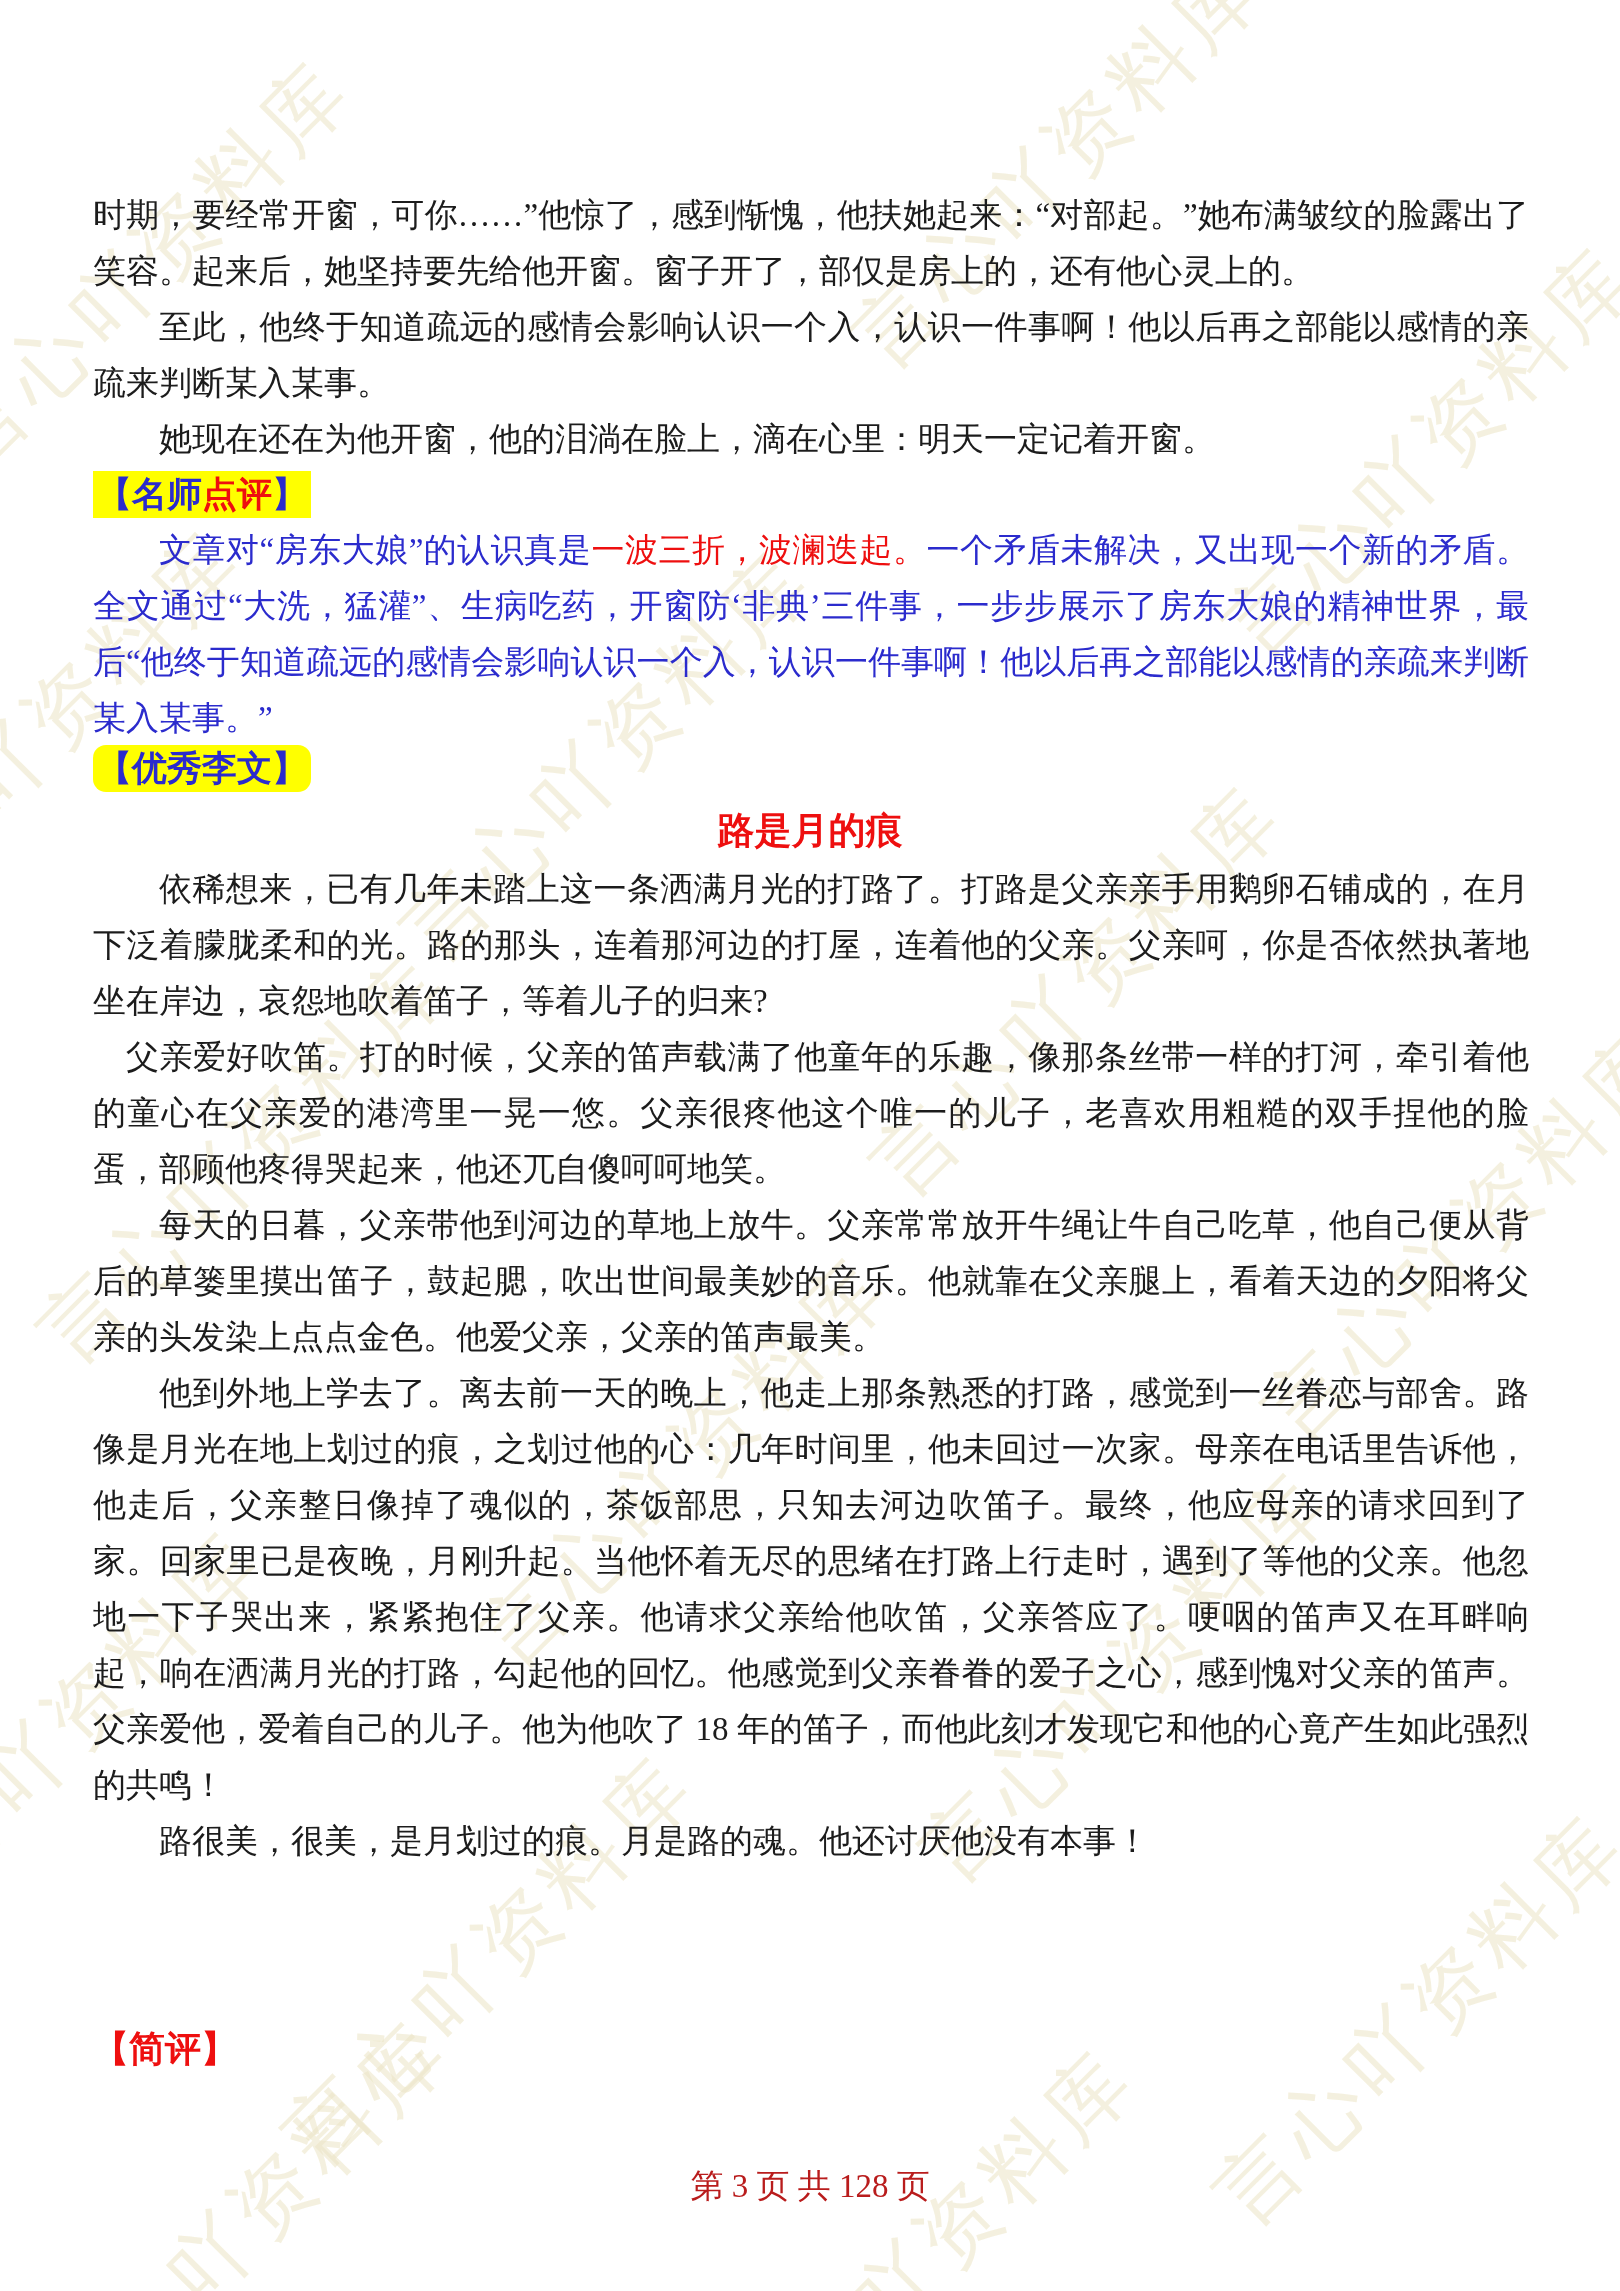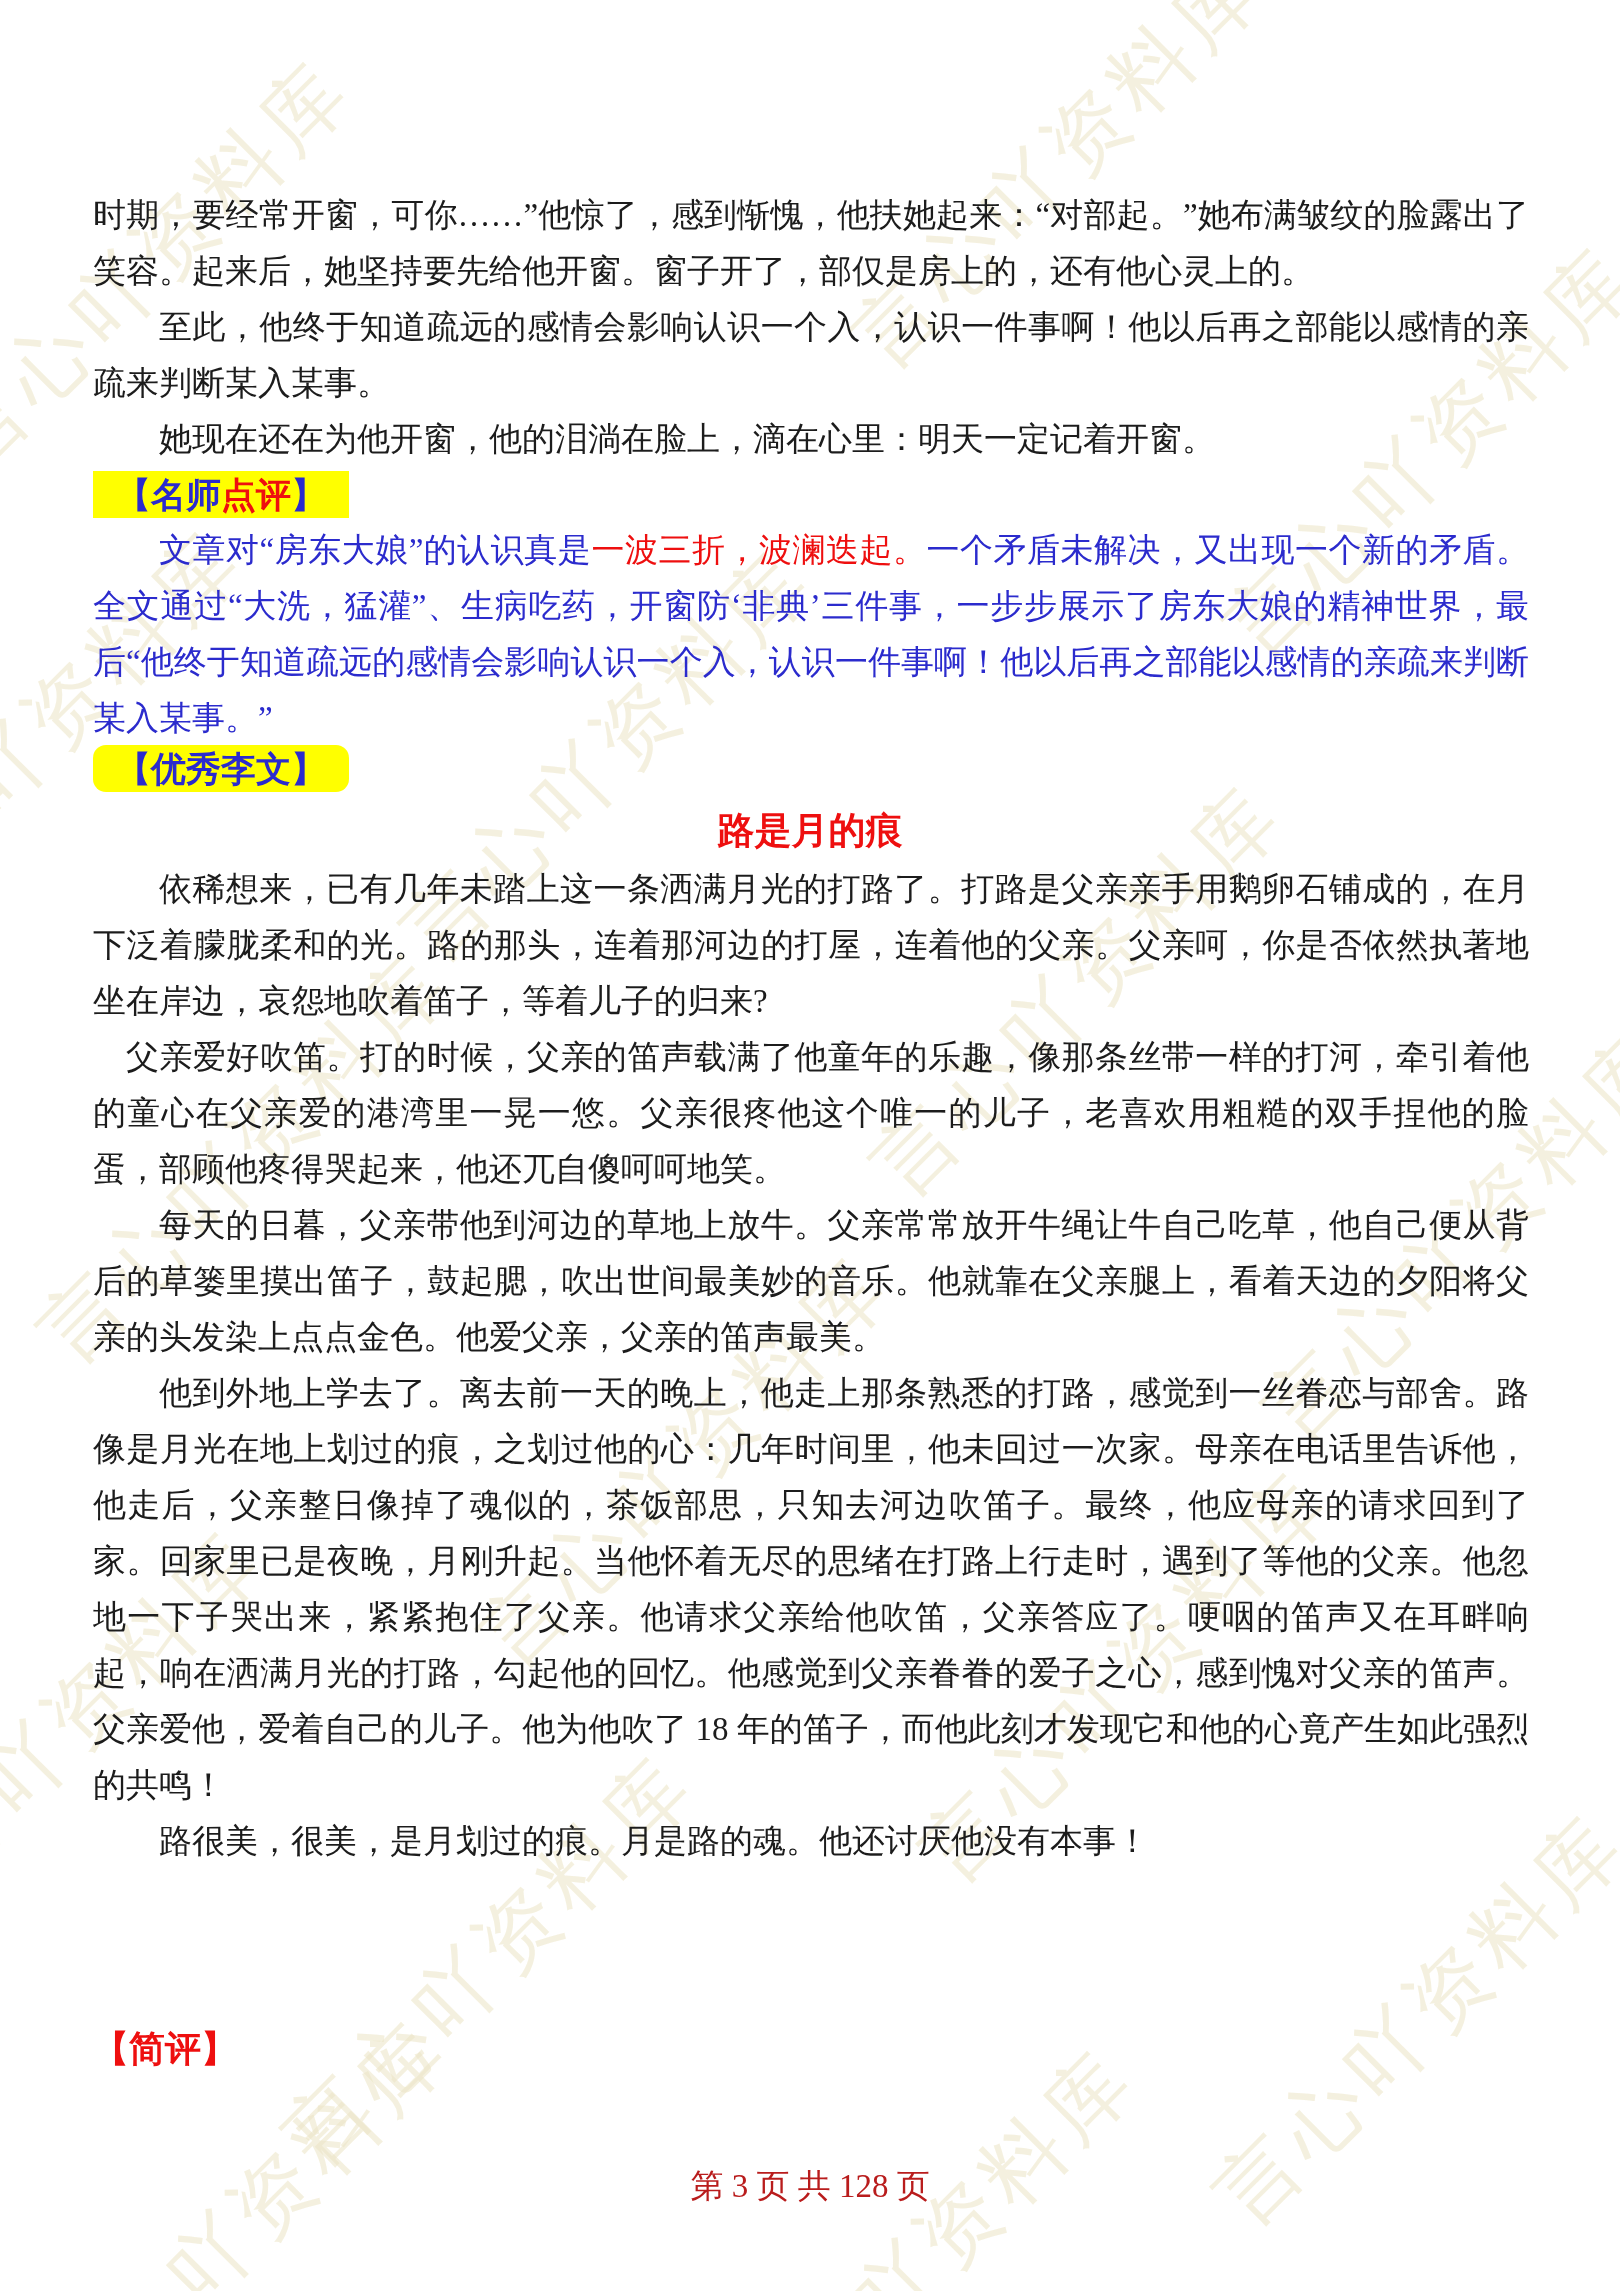--- a/index.html
+++ b/index.html
@@ -25,22 +25,22 @@
   .body-text p {
     margin:0; text-align:justify; text-justify:inter-character;
     font-size:33px; line-height:56px;
   }
   .ind2 { text-indent:2em; }
   .ind1 { text-indent:1em; }
   .blue-text { color:#2b2bcd; }
   .red-text  { color:#ee0f0f; }
   .hl-header {
     position:absolute; left:93px; display:inline-block;
-    background:#ffff00; padding:2px 23px;
-    font-family:Liberation Sans, sans-serif;
+    background:#ffff00; padding:2px 4px;
+    font-family:Liberation Serif, serif;
     font-weight:bold; font-size:35px; line-height:43px;text-align:center;
   }
   #hdr-mingshi { top:471px; }
   #hdr-youxiu  { top:745px;border-radius:13px; }
   .essay-title {
     position:absolute; top:806px; left:0; width:100%; text-align:center;
     font-family:"Liberation Sans","DejaVu Sans",sans-serif;
     font-weight:bold; font-size:37px; color:#ee0f0f;
   }
   #sec-cont  { top:187px; }

